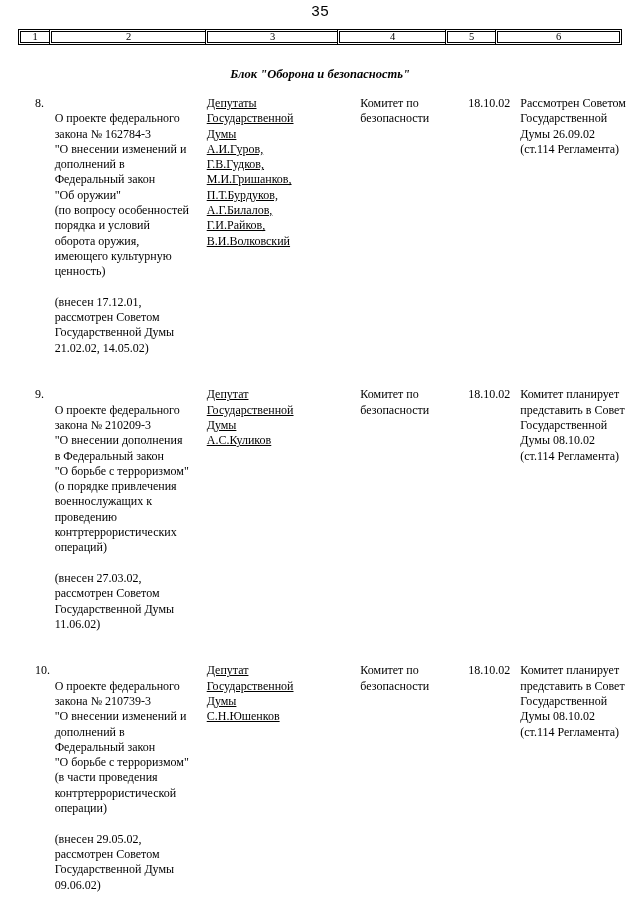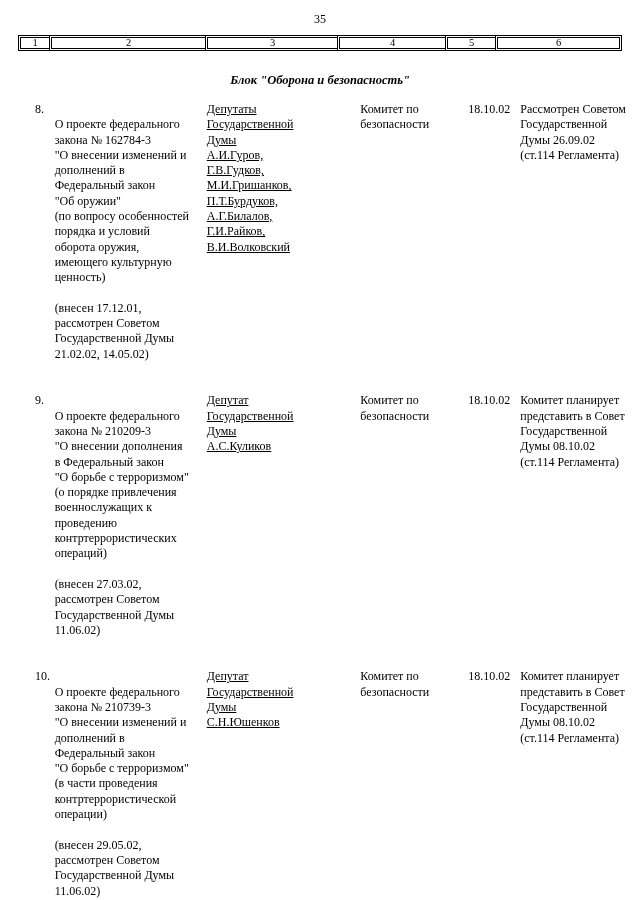--- a/index.html
+++ b/index.html
@@ -10,22 +10,23 @@
   body {
     width: 640px;
     height: 900px;
     font-family: "Liberation Serif", "DejaVu Serif", serif;
     color: #000;
     overflow: hidden;
     position: relative;
   }
   .page-number {
     text-align: center;
-    padding-top: 12px;
-    font-size: 12px;
+    padding-top: 4px;
+    font-size: 15px;
+    font-family: Liberation Mono, monospace;
   }
   
   .strip {
     display: flex;
     margin: 8px 0 0 18px;
   }
   .hcell {
     box-sizing: border-box;
     border: 3px double #000;
     height: 16px;
@@ -165,21 +166,21 @@
 "О внесении изменений и
 дополнений в
 Федеральный закон
 "О борьбе с терроризмом"
 (в части проведения
 контртеррористической
 операции)</div>
       <div class="note-text">(внесен 29.05.02,
 рассмотрен Советом
 Государственной Думы
-11.06.02)</div>
+09.06.02)</div>
     </div>
     <div class="cell c-init">Депутат
 Государственной
 Думы
 С.Н.Юшенков</div>
     <div class="cell c-comm">Комитет по
 безопасности</div>
     <div class="cell c-date">18.10.02</div>
     <div class="cell c-status">Комитет планирует
 представить в Совет

